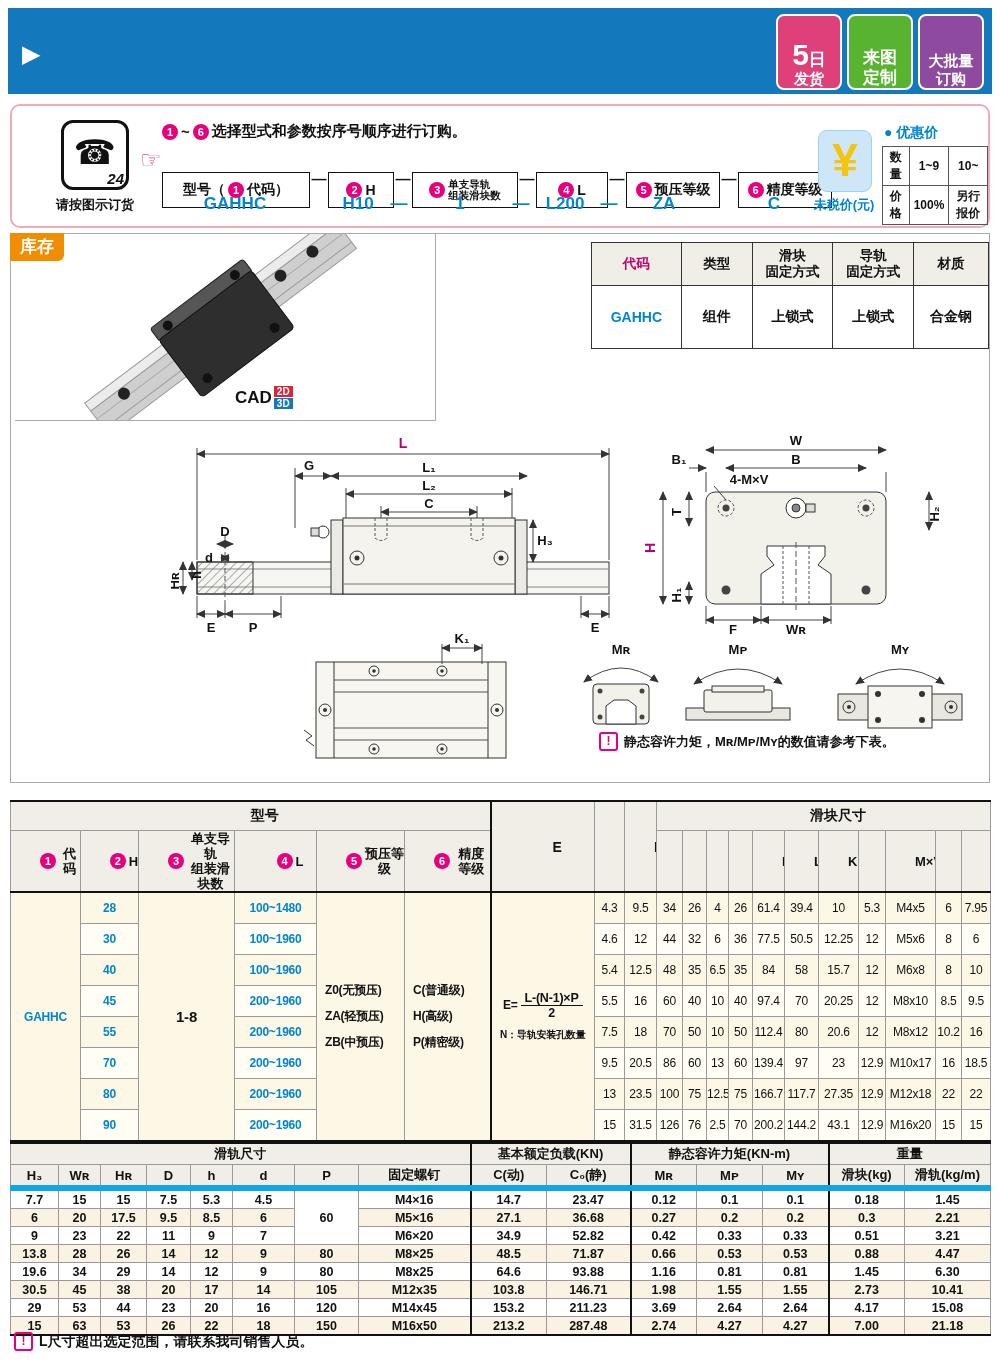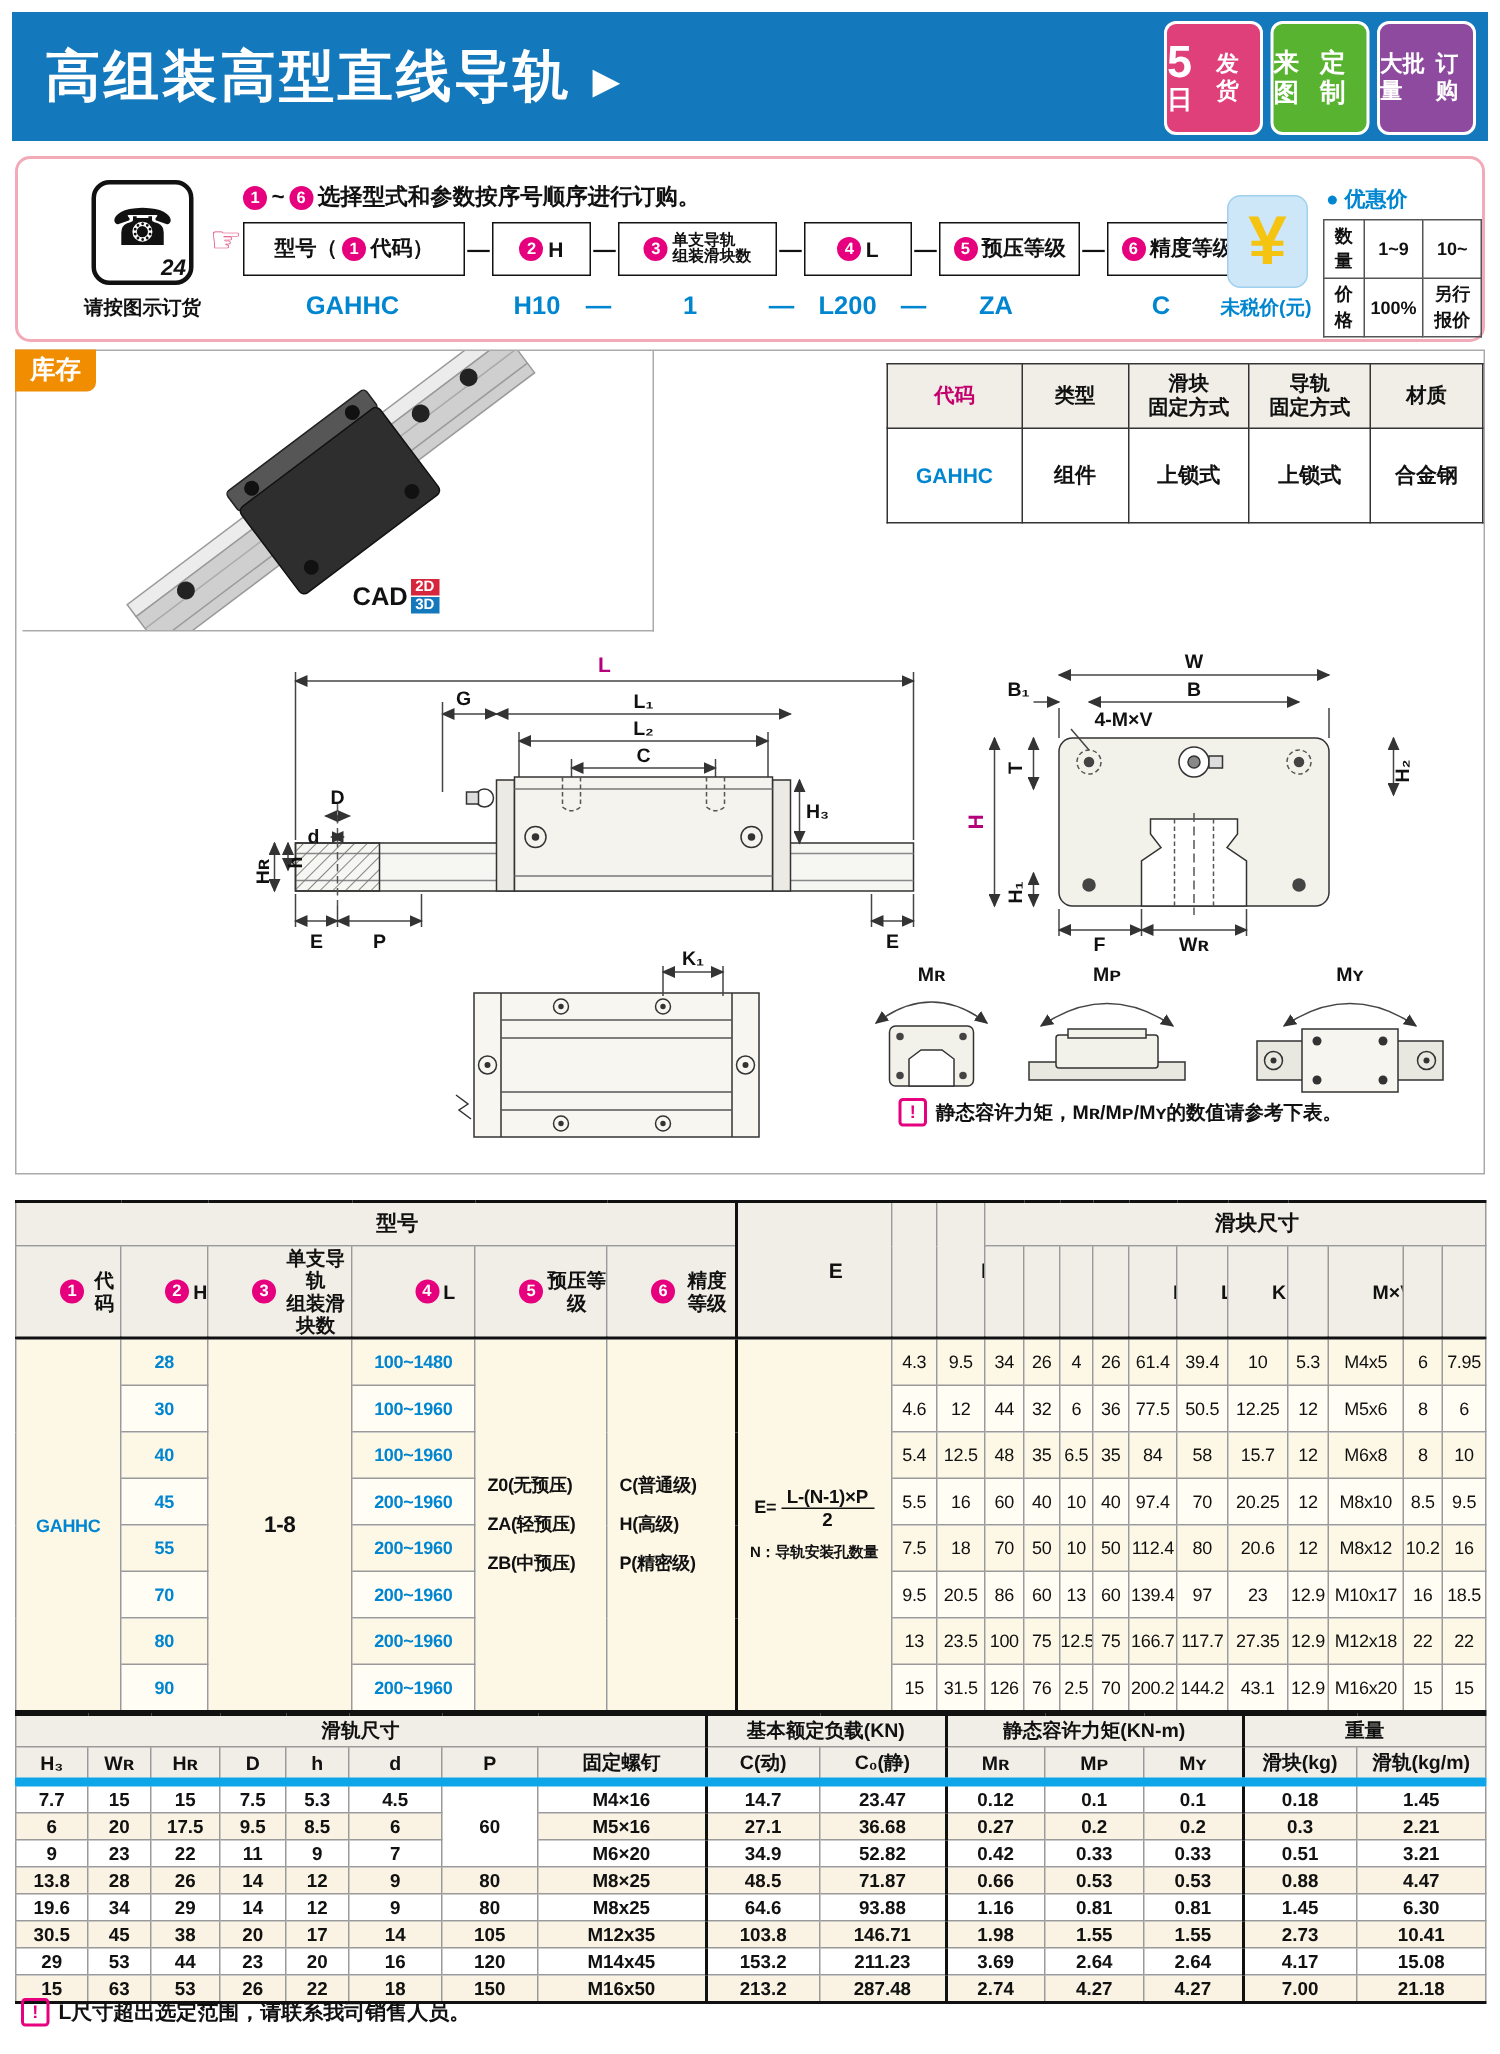--- a/index.html
+++ b/index.html
@@ -7,40 +7,40 @@
        font-family:"Liberation Sans","DejaVu Sans",sans-serif;color:#111;}
   .abs{position:absolute;}
 
   
   .hdr{left:8px;top:8px;width:984px;height:86px;background:#1478bd;display:flex;align-items:center;}
   .hdr-title{color:#fff;font-weight:bold;font-size:37px;letter-spacing:2px;margin-left:22px;white-space:nowrap;}
   .hdr-arrow{color:#fff;font-size:24px;margin:6px 8px 0 14px;}
   .hdr-sub{color:#fff;font-weight:bold;font-size:26px;margin-top:4px;letter-spacing:1px;}
   .badges{position:absolute;right:8px;top:6px;display:flex;gap:5px;}
   .badge{width:62px;height:72px;border:2px solid #fff;border-radius:8px;color:#fff;
-         display:flex;flex-direction:row;align-items:center;justify-content:flex-end;font-weight:bold;}
+         display:flex;flex-direction:column;align-items:center;justify-content:flex-end;font-weight:bold;}
   .badge .b-big{font-size:30px;line-height:30px;}
   .badge .b-mid{font-size:17px;line-height:20px;}
   .badge .b-sm{font-size:15px;line-height:18px;}
   .bg-pink{background:#e0407a;} .bg-green{background:#58b330;} .bg-purple{background:#8d4a9e;}
 
   
   .order{left:10px;top:104px;width:976px;height:120px;border:2px solid #f2aab8;border-radius:10px;background:#fff;}
   .phone-wrap{left:28px;top:14px;width:110px;text-align:center;}
   .phone-icon{width:62px;height:64px;border:3px solid #111;border-radius:12px;margin:0 auto;position:relative;}
   .phone-glyph{font-size:34px;line-height:58px;}
   .phone-24{position:absolute;right:2px;bottom:0px;font-weight:bold;font-size:15px;font-style:italic;}
   .phone-label{font-size:13px;font-weight:bold;margin-top:6px;}
   .finger{left:128px;top:40px;color:#e0407a;font-size:24px;}
   .numchip{display:inline-flex;width:16px;height:16px;border-radius:50%;background:#e6007e;color:#fff;
            font-size:11px;font-weight:bold;align-items:center;justify-content:center;flex:0 0 16px;}
   .inst{left:150px;top:16px;display:flex;align-items:center;gap:3px;font-size:15px;font-weight:bold;}
   .orow{left:150px;top:42px;display:flex;align-items:center;}
   .obox{border:1.5px solid #111;height:34px;display:flex;align-items:center;justify-content:center;
-        gap:3px;font-size:14px;font-weight:bold;background:#fff;}
+        gap:3px;font-size:14px;font-weight:bold;background:#fff;margin-top:24px;}
   .obox .two{font-size:10.5px;line-height:11px;text-align:left;font-weight:bold;}
   .osep{width:18px;text-align:center;font-weight:bold;font-size:15px;}
   .exrow{left:150px;top:88px;display:flex;align-items:center;color:#0086d1;font-weight:bold;font-size:17px;}
   .exslot{display:flex;align-items:center;justify-content:center;}
   
   .yen-box{left:806px;top:24px;width:52px;height:60px;background:#cde7f8;border:1px solid #9fd0ee;
            border-radius:9px;color:#f5c411;font-size:46px;font-weight:bold;text-align:center;line-height:58px;}
   .tax-label{left:792px;top:90px;width:80px;text-align:center;color:#0086d1;font-weight:bold;font-size:13px;}
   .bullet-line{left:872px;top:18px;color:#0086d1;font-weight:bold;font-size:14px;}
   .price-table{left:870px;top:40px;border-collapse:collapse;}
@@ -104,21 +104,20 @@
   
   .note-ic{display:inline-block;width:15px;height:15px;border:2px solid #e6007e;border-radius:3px;
            color:#e6007e;font-weight:bold;font-size:12px;line-height:14px;text-align:center;margin-right:6px;}
   .footnote{left:14px;top:1332px;font-size:14px;font-weight:bold;display:flex;align-items:center;}
   .mnote{left:588px;top:498px;font-size:13px;font-weight:bold;display:flex;align-items:center;}
 </style>
 </head>
 <body>
 
 <div class="abs hdr">
-  <span class="hdr-title">高组装高型直线导轨</span>
   <span class="hdr-arrow">▶</span>
   <div class="badges">
     <div class="badge bg-pink">
       <span><span class="b-big">5</span><span class="b-mid">日</span></span>
       <span class="b-sm">发货</span>
     </div>
     <div class="badge bg-green">
       <span class="b-mid">来图</span>
       <span class="b-mid">定制</span>
     </div>

